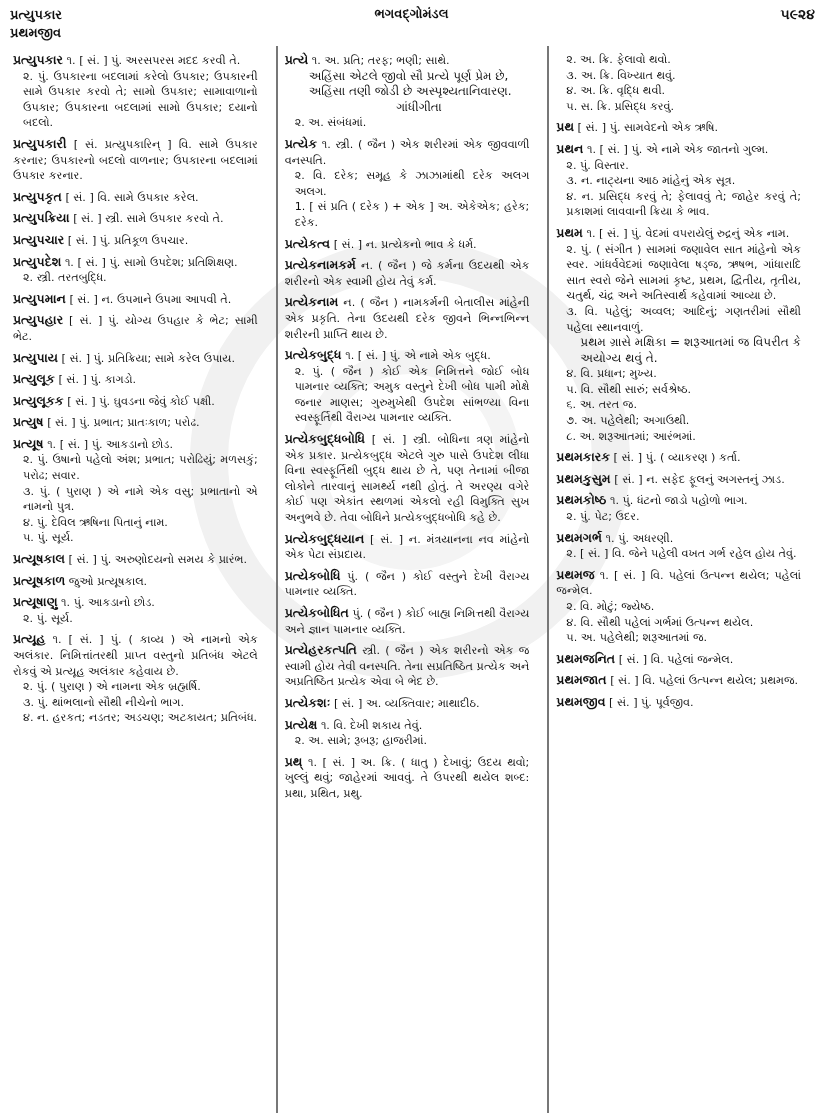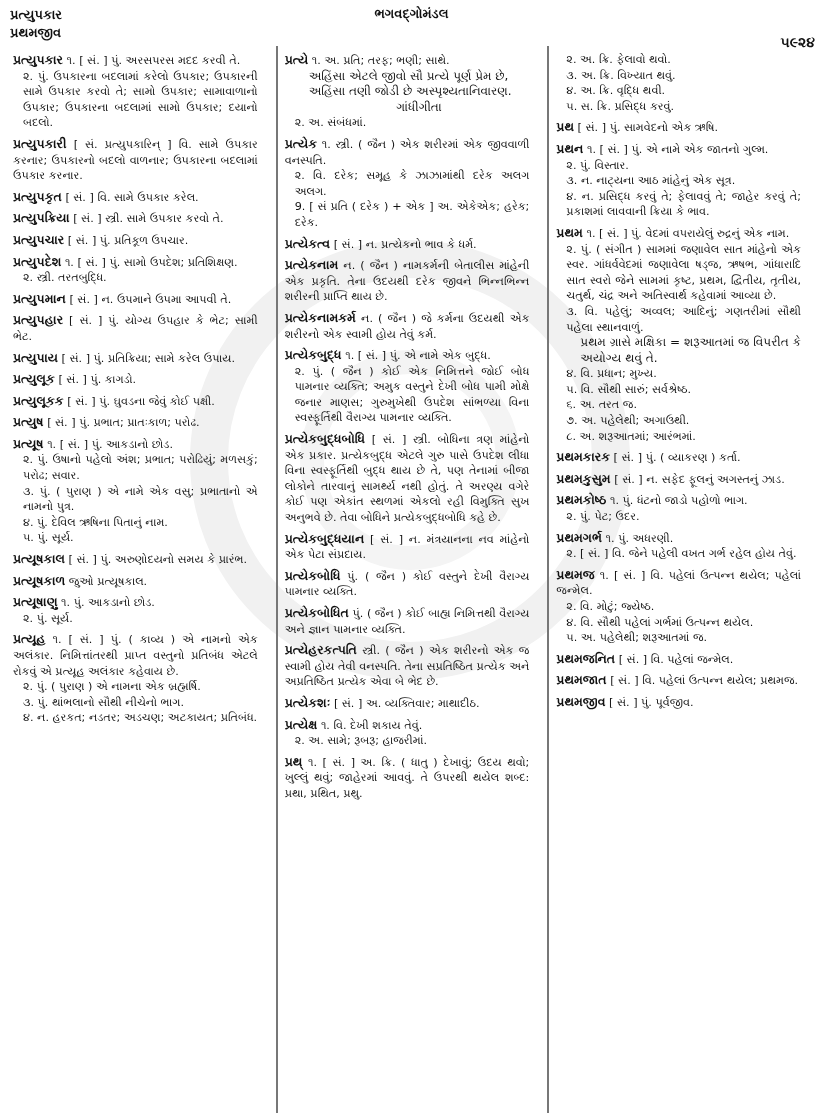--- a/index.html
+++ b/index.html
@@ -18,21 +18,21 @@
     .watermark2 {
       position: absolute; left: 300px; top: 350px; width: 220px; height: 220px;
       border-radius: 50%; border: 24px solid #f4f4f4; box-sizing: border-box;
       pointer-events: none;
     }
     .header { position: absolute; top: 4px; left: 8px; right: 10px; height: 40px; }
     .guide { position: absolute; left: 2px; font-weight: bold; font-size: 13px; line-height: 17px; }
     .guide.top { top: 2px; }
     .guide.bottom { top: 20px; }
     .title { position: absolute; left: 0; right: 0; top: 2px; text-align: center; font-size: 13px; font-weight: bold; }
-    .pageno { position: absolute; right: 0; top: 2px; font-size: 14px; font-weight: bold; margin-top: 28px; }
+    .pageno { position: absolute; right: 0; top: 2px; font-size: 14px; font-weight: bold; }
     .columns { position: absolute; top: 46px; left: 6px; right: 6px; bottom: 0; display: flex; }
     .col { flex: 1; padding: 6px 18px 0 7px; box-sizing: border-box; overflow: hidden; }
     .col + .col { border-left: 2px solid #777; }
     .entry { font-size: 11.2px; line-height: 15.6px; margin-bottom: 5px; text-align: justify; }
     .hw { font-weight: bold; font-size: 12.5px; }
     .sense { display: block; padding-left: 10px; }
     .quote { display: block; padding-left: 24px; font-size: 12px; }
     .quote.src { text-align: center; }
   </style>
 </head>
@@ -64,24 +64,24 @@
         <div class="entry"><span class="hw">પ્રત્યુલૂકક</span> <span>[ સં. ] પું. ઘુવડના જેવું કોઈ પક્ષી.</span></div>
         <div class="entry"><span class="hw">પ્રત્યુષ</span> <span>[ સં. ] પું. પ્રભાત; પ્રાતઃકાળ; પરોઢ.</span></div>
         <div class="entry"><span class="hw">પ્રત્યૂષ</span> <span>૧. [ સં. ] પું. આકડાનો છોડ.</span><span class="sense">૨. પું. ઉષાનો પહેલો અંશ; પ્રભાત; પરોઢિયું; મળસકું; પરોઢ; સવાર.</span><span class="sense">૩. પું. ( પુરાણ ) એ નામે એક વસુ; પ્રભાતાનો એ નામનો પુત્ર.</span><span class="sense">૪. પું. દેવિલ ઋષિના પિતાનું નામ.</span><span class="sense">૫. પું. સૂર્ય.</span></div>
         <div class="entry"><span class="hw">પ્રત્યૂષકાલ</span> <span>[ સં. ] પું. અરુણોદયનો સમય કે પ્રારંભ.</span></div>
         <div class="entry"><span class="hw">પ્રત્યૂષકાળ</span> <span>જુઓ પ્રત્યૂષકાલ.</span></div>
         <div class="entry"><span class="hw">પ્રત્યૂષાણુ</span> <span>૧. પું. આકડાનો છોડ.</span><span class="sense">૨. પું. સૂર્ય.</span></div>
         <div class="entry"><span class="hw">પ્રત્યૂહ</span> <span>૧. [ સં. ] પું. ( કાવ્ય ) એ નામનો એક અલંકાર. નિમિત્તાંતરથી પ્રાપ્ત વસ્તુનો પ્રતિબંધ એટલે રોકવું એ પ્રત્યૂહ અલંકાર કહેવાય છે.</span><span class="sense">૨. પું. ( પુરાણ ) એ નામના એક બ્રહ્મર્ષિ.</span><span class="sense">૩. પું. થાંભલાનો સૌથી નીચેનો ભાગ.</span><span class="sense">૪. ન. હરકત; નડતર; અડચણ; અટકાયત; પ્રતિબંધ.</span></div>
       </div>
     <div class="col">
         <div class="entry"><span class="hw">પ્રત્યે</span> <span>૧. અ. પ્રતિ; તરફ; ભણી; સાથે.</span><span class="quote">અહિંસા એટલે જીવો સૌ પ્રત્યે પૂર્ણ પ્રેમ છે,</span><span class="quote">અહિંસા તણી જોડી છે અસ્પૃશ્યતાનિવારણ.</span><span class="quote src">ગાંધીગીતા</span><span class="sense">૨. અ. સંબંધમાં.</span></div>
-        <div class="entry"><span class="hw">પ્રત્યેક</span> <span>૧. સ્ત્રી. ( જૈન ) એક શરીરમાં એક જીવવાળી વનસ્પતિ.</span><span class="sense">૨. વિ. દરેક; સમૂહ કે ઝાઝામાંથી દરેક અલગ અલગ.</span><span class="sense">9. [ સં પ્રતિ ( દરેક ) + એક ] અ. એકેએક; હરેક; દરેક.</span></div>
+        <div class="entry"><span class="hw">પ્રત્યેક</span> <span>૧. સ્ત્રી. ( જૈન ) એક શરીરમાં એક જીવવાળી વનસ્પતિ.</span><span class="sense">૨. વિ. દરેક; સમૂહ કે ઝાઝામાંથી દરેક અલગ અલગ.</span><span class="sense">1. [ સં પ્રતિ ( દરેક ) + એક ] અ. એકેએક; હરેક; દરેક.</span></div>
         <div class="entry"><span class="hw">પ્રત્યેકત્વ</span> <span>[ સં. ] ન. પ્રત્યેકનો ભાવ કે ધર્મ.</span></div>
+        <div class="entry"><span class="hw">પ્રત્યેકનામકર્મ</span> <span>ન. ( જૈન ) જે કર્મના ઉદયથી એક શરીરનો એક સ્વામી હોય તેવું કર્મ.</span></div>
         <div class="entry"><span class="hw">પ્રત્યેકનામ</span> <span>ન. ( જૈન ) નામકર્મની બેતાલીસ માંહેની એક પ્રકૃતિ. તેના ઉદયથી દરેક જીવને ભિન્નભિન્ન શરીરની પ્રાપ્તિ થાય છે.</span></div>
-        <div class="entry"><span class="hw">પ્રત્યેકનામકર્મ</span> <span>ન. ( જૈન ) જે કર્મના ઉદયથી એક શરીરનો એક સ્વામી હોય તેવું કર્મ.</span></div>
         <div class="entry"><span class="hw">પ્રત્યેકબુદ્ધ</span> <span>૧. [ સં. ] પું. એ નામે એક બુદ્ધ.</span><span class="sense">૨. પું. ( જૈન ) કોઈ એક નિમિત્તને જોઈ બોધ પામનાર વ્યક્તિ; અમુક વસ્તુને દેખી બોધ પામી મોક્ષે જનાર માણસ; ગુરુમુખેથી ઉપદેશ સાંભળ્યા વિના સ્વસ્ફૂર્તિથી વૈરાગ્ય પામનાર વ્યક્તિ.</span></div>
         <div class="entry"><span class="hw">પ્રત્યેકબુદ્ધબોધિ</span> <span>[ સં. ] સ્ત્રી. બોધિના ત્રણ માંહેનો એક પ્રકાર. પ્રત્યેકબુદ્ધ એટલે ગુરુ પાસે ઉપદેશ લીધા વિના સ્વસ્ફૂર્તિથી બુદ્ધ થાય છે તે, પણ તેનામાં બીજા લોકોને તારવાનું સામર્થ્ય નથી હોતું. તે અરણ્ય વગેરે કોઈ પણ એકાંત સ્થળમાં એકલો રહી વિમુક્તિ સુખ અનુભવે છે. તેવા બોધિને પ્રત્યેકબુદ્ધબોધિ કહે છે.</span></div>
         <div class="entry"><span class="hw">પ્રત્યેકબુદ્ધયાન</span> <span>[ સં. ] ન. મંત્રયાનના નવ માંહેનો એક પેટા સંપ્રદાય.</span></div>
         <div class="entry"><span class="hw">પ્રત્યેકબોધિ</span> <span>પું. ( જૈન ) કોઈ વસ્તુને દેખી વૈરાગ્ય પામનાર વ્યક્તિ.</span></div>
         <div class="entry"><span class="hw">પ્રત્યેકબોધિત</span> <span>પું. ( જૈન ) કોઈ બાહ્ય નિમિત્તથી વૈરાગ્ય અને જ્ઞાન પામનાર વ્યક્તિ.</span></div>
         <div class="entry"><span class="hw">પ્રત્યેહરકત્પતિ</span> <span>સ્ત્રી. ( જૈન ) એક શરીરનો એક જ સ્વામી હોય તેવી વનસ્પતિ. તેના સપ્રતિષ્ઠિત પ્રત્યેક અને અપ્રતિષ્ઠિત પ્રત્યેક એવા બે ભેદ છે.</span></div>
         <div class="entry"><span class="hw">પ્રત્યેકશઃ</span> <span>[ સં. ] અ. વ્યક્તિવાર; માથાદીઠ.</span></div>
         <div class="entry"><span class="hw">પ્રત્યેક્ષ</span> <span>૧. વિ. દેખી શકાય તેવું.</span><span class="sense">૨. અ. સામે; રૂબરૂ; હાજરીમાં.</span></div>
         <div class="entry"><span class="hw">પ્રથ્</span> <span>૧. [ સં. ] અ. ક્રિ. ( ધાતુ ) દેખાવું; ઉદય થવો; ખુલ્લું થવું; જાહેરમાં આવવું. તે ઉપરથી થયેલ શબ્દ: પ્રથા, પ્રથિત, પ્રથુ.</span></div>
       </div>

